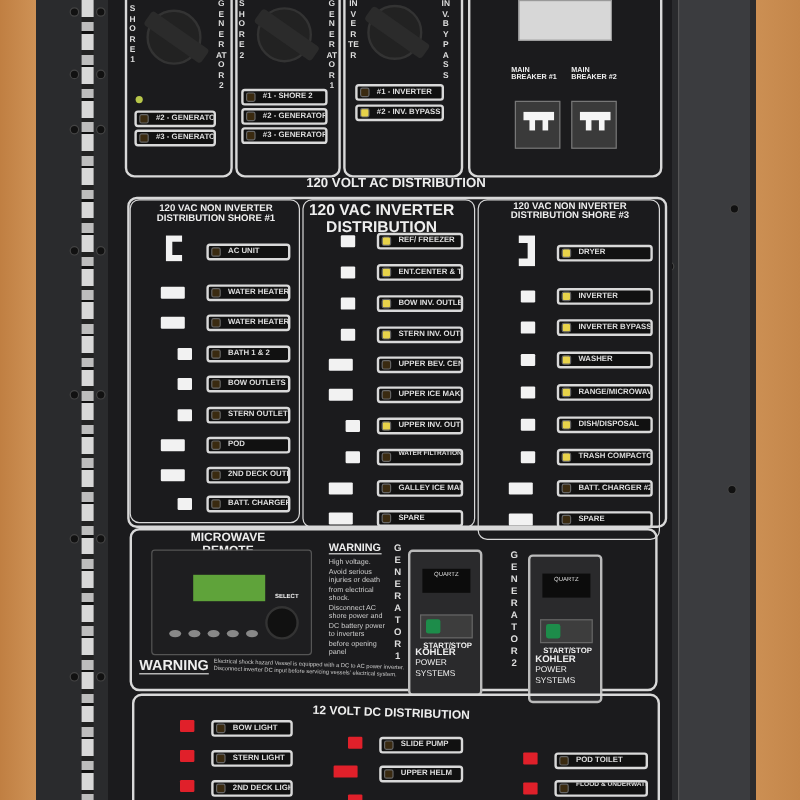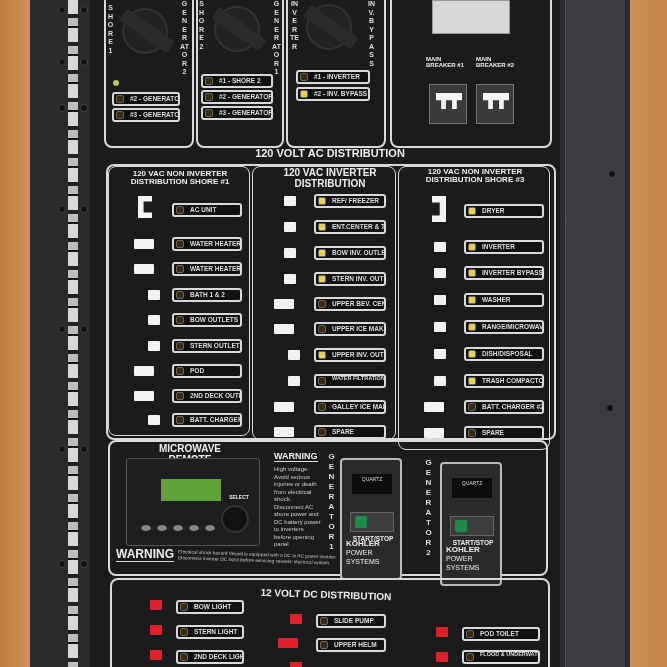--- a/index.html
+++ b/index.html
@@ -100,21 +100,21 @@
     <div class="handle"></div>
   </div>
 
 <div class="hdr" style="left:200px;top:148px;width:260px;font-size:11px">120 VOLT AC DISTRIBUTION</div>
 <div class="box" style="left:106px;top:164px;width:450px;height:276px"></div>
 <div class="box" style="left:108px;top:166px;width:142px;height:270px;border-width:1px"></div>
 <div class="box" style="left:252px;top:166px;width:144px;height:274px;border-width:1px"></div>
 <div class="box" style="left:398px;top:166px;width:152px;height:284px;border-width:1px"></div>
 
 <div class="hdr" style="left:110px;top:170px;width:140px;font-size:8px"><span>120 VAC NON INVERTER</span><br><span>DISTRIBUTION SHORE #1</span></div>
-<div class="hdr" style="left:254px;top:168px;width:152px;font-size:10px"><span>120 VAC INVERTER</span><br><span>DISTRIBUTION</span></div>
+<div class="hdr" style="left:242px;top:168px;width:152px;font-size:13px"><span>120 VAC INVERTER</span><br><span>DISTRIBUTION</span></div>
 <div class="hdr" style="left:400px;top:168px;width:150px;font-size:8px"><span>120 VAC NON INVERTER</span><br><span>DISTRIBUTION SHORE #3</span></div>
 
 <div style="position:absolute;left:138px;top:196px;width:14px;height:22px;background:#f2f2f2;clip-path:polygon(0 0,100% 0,100% 25%,40% 25%,40% 75%,100% 75%,100% 100%,0 100%)"></div>
 <div class="lbl" style="left:172px;top:203px;width:70px"><span class="led"></span><span>AC UNIT</span></div>
 <div class="sw" style="left:134px;top:239px"></div>
 <div class="lbl" style="left:172px;top:237px;width:70px"><span class="led"></span><span>WATER HEATER 1</span></div>
 <div class="sw" style="left:134px;top:264px"></div>
 <div class="lbl" style="left:172px;top:262px;width:70px"><span class="led"></span><span>WATER HEATER 2</span></div>
 <div class="sw narrow" style="left:148px;top:290px"></div>
 <div class="lbl" style="left:172px;top:288px;width:70px"><span class="led"></span><span>BATH 1 &amp; 2</span></div>

